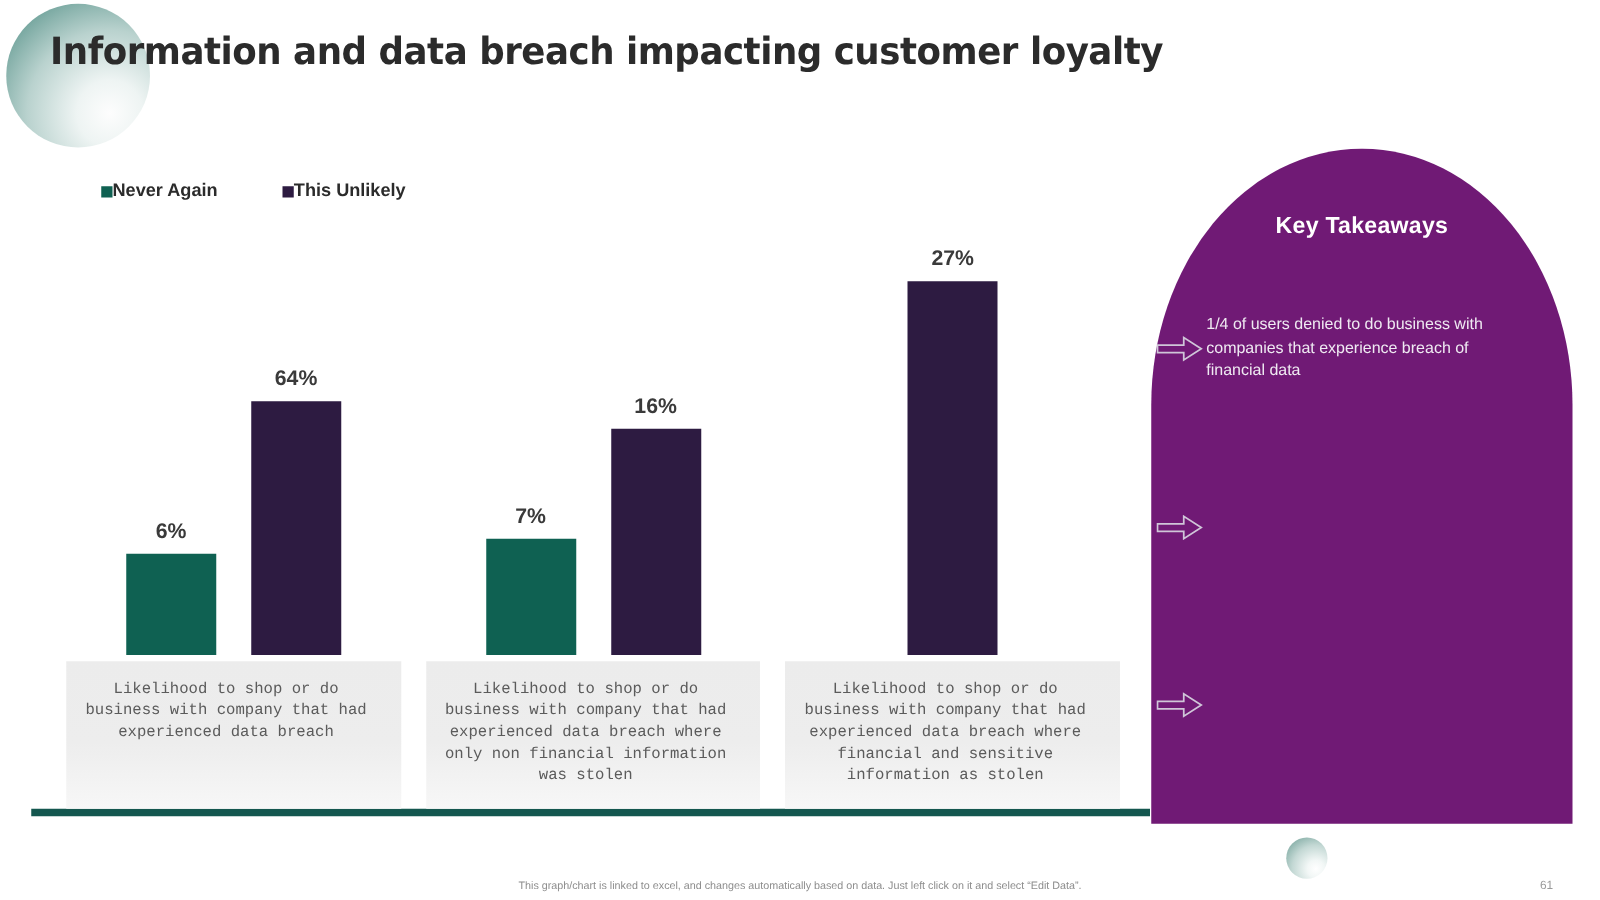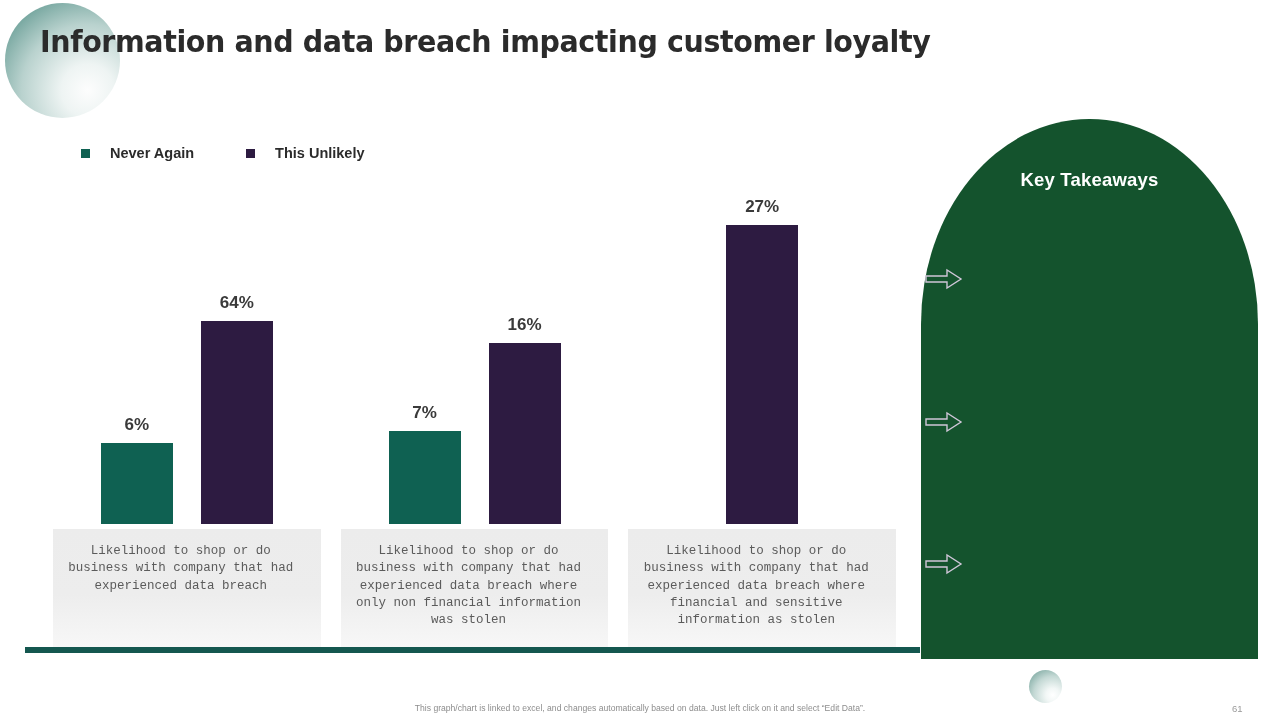--- a/index.html
+++ b/index.html
@@ -38,21 +38,21 @@
     left:25px; top:119px;
     width:895px; height:534px;
     background:#ffffff;
     border-bottom:6px solid #14574f;
   }
 
   .legend {
     position:absolute; left:46px; top:26px;
     display:flex; align-items:center; gap:42px;
   }
-  .legend-item { display:flex; align-items:center; gap:20px;padding-left:10px; }
+  .legend-item { display:flex; align-items:center; gap:0;padding-left:10px; }
   .legend-swatch { width:9px; height:9px; display:block; }
   .legend-label {
     font-size:14.5px; font-weight:bold; color:#2b2b2b;
     font-family:"Liberation Sans", sans-serif;
   }
 
   
   .plot {
     position:absolute;
     left:18px; top:60px; right:14px; bottom:0;
@@ -100,21 +100,21 @@
     line-height:1.38;
     color:#5b5b5b;
     font-family:Liberation Mono, monospace;
   }
 
   
   .takeaways {
     position:absolute;
     left:921px; top:119px;
     width:337px; height:540px;
-    background:#14532d;
+    background:#701a75;
     border-radius:168px 168px 0 0 / 205px 205px 0 0;
     overflow:hidden;
     z-index:2;
   }
   .takeaways-title {
     position:absolute; left:0; right:0; top:50px;
     text-align:center;
     color:#ffffff;
     font-size:18.5px; font-weight:bold;
     letter-spacing:0.2px;
@@ -219,20 +219,23 @@
         <div class="group-label">Likelihood to shop or do business with company that had experienced data breach where financial and sensitive information as stolen</div>
       </div>
 
     </div>
   </div>
 </div>
 
 <div class="takeaways">
   <div class="takeaways-title">Key Takeaways</div>
 
+  <div class="takeaway tk-1">
+    <span>1/4 of users denied to do business with companies that experience breach of financial data</span>
+  </div>
 
 
 </div>
 
 <svg class="arrow-icon ar-1" viewBox="0 0 38 22" style="position:absolute;left:925px;">
   <polygon points="1,8 22,8 22,2 36,11 22,20 22,14 1,14" fill="none" stroke="#cfc6d8" stroke-width="1.4"></polygon>
 </svg>
 <svg class="arrow-icon ar-2" viewBox="0 0 38 22" style="position:absolute;left:925px;">
   <polygon points="1,8 22,8 22,2 36,11 22,20 22,14 1,14" fill="none" stroke="#cfc6d8" stroke-width="1.4"></polygon>
 </svg>

